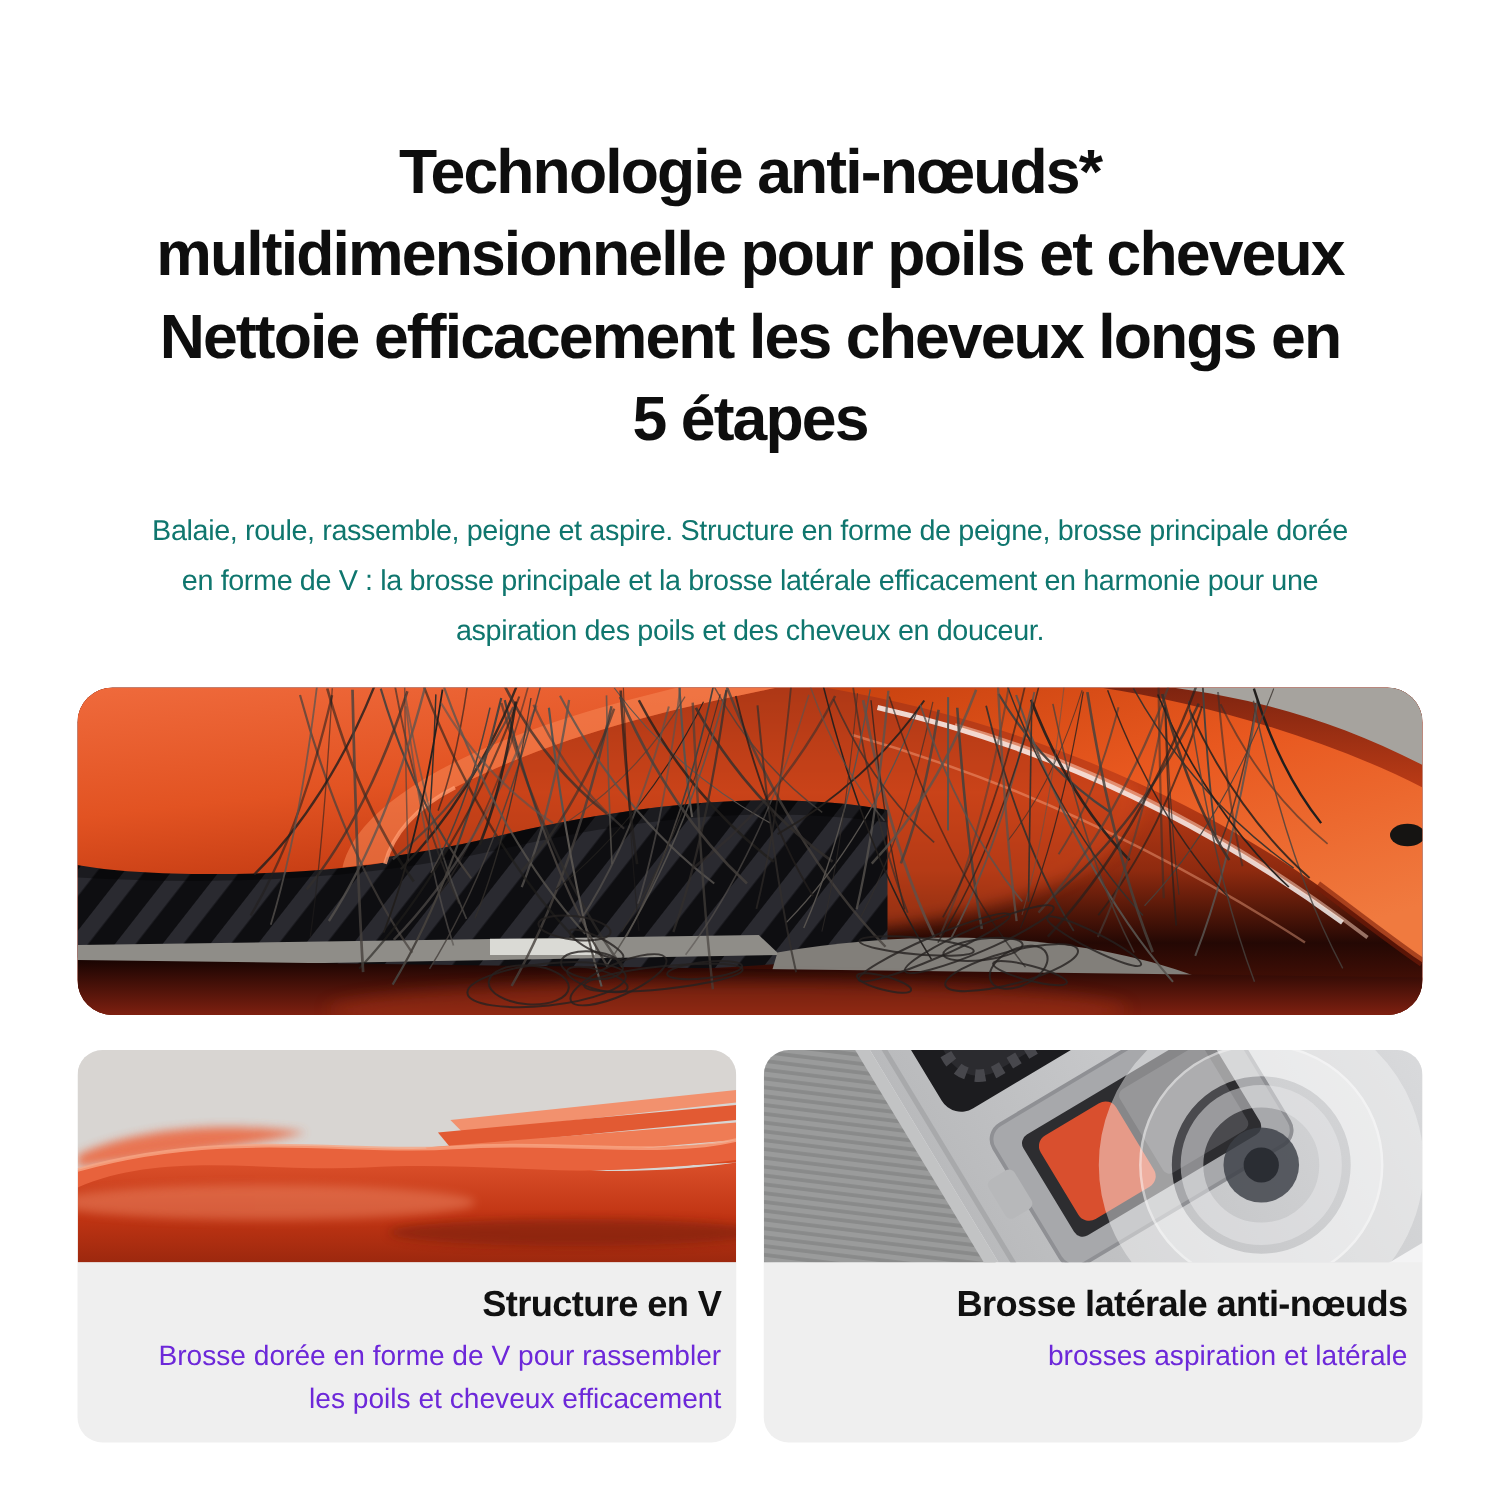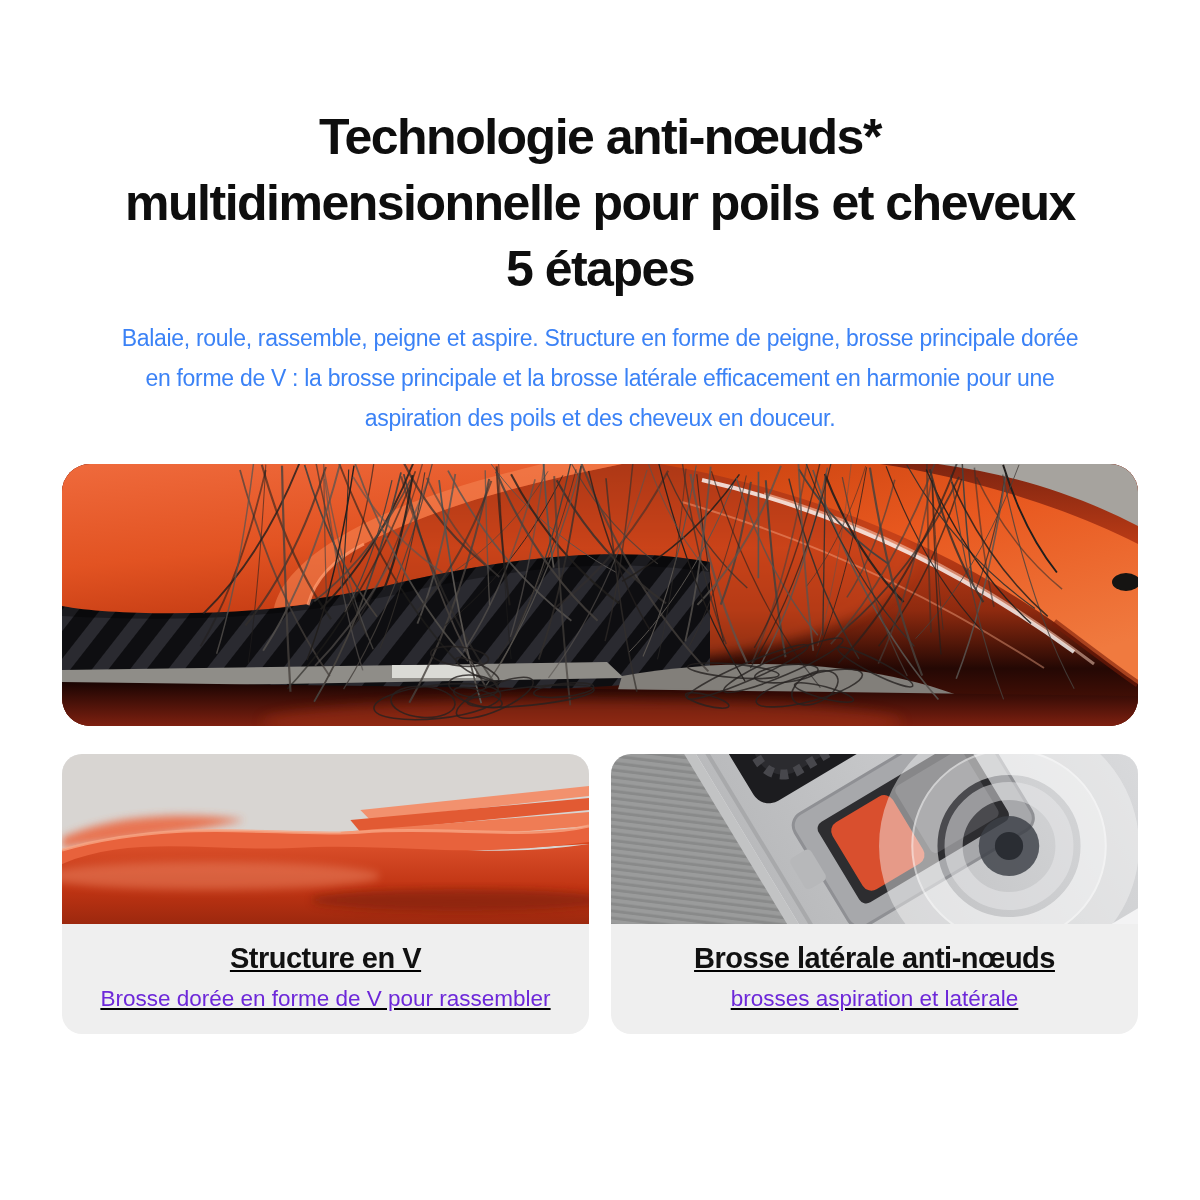--- a/index.html
+++ b/index.html
@@ -12,51 +12,52 @@
   .page { width:1200px; height:1200px; background:#ffffff; }
 
   .heading-block { padding-top:104px; text-align:center; }
   .title {
     font-size:50px; line-height:66px; font-weight:700;
     color:#0e0e0e; letter-spacing:-1.5px;
   }
   .title-line { display:block; }
 
   .subtitle {
-    margin-top:16px; text-align:center;
-    font-size:23px; line-height:40px; color:#3b82f6; letter-spacing:-0.3px;
+    margin-top:36px; text-align:center;
+    font-size:23px; line-height:40px; color:#0f766e; letter-spacing:-0.3px;
   }
   .subtitle-line { display:block; }
 
   .hero {
     width:1076px; height:262px; margin:26px auto 0;
     border-radius:28px; overflow:hidden; position:relative; background:#8c2410;
   }
   .hero svg, .card-img svg { display:block; width:100%; height:100%; }
 
   .cards { display:flex; gap:22px; padding:0 62px; margin-top:28px; }
   .card {
     flex:1; border-radius:20px; overflow:hidden;
     background:#efefef; display:flex; flex-direction:column;
   }
   .card-img { height:170px; overflow:hidden; }
-  .card-caption { padding:16px 12px 18px; text-align:center;text-decoration:underline; }
+  .card-caption { padding:16px 12px 18px; text-align:right; }
   .card-title { font-size:29px; line-height:36px; font-weight:700; color:#111111; letter-spacing:-0.5px; }
   .card-body { margin-top:6px; font-size:22.5px; line-height:34px; color:#6d28d9; }
   .card-body-line { display:block; }
 </style>
 </head>
 <body>
 
 <div class="page">
 
   <div class="heading-block">
     <h1 class="title">
       <span class="title-line">Technologie anti-nœuds*</span>
       <span class="title-line">multidimensionnelle pour poils et cheveux</span>
+      <span class="title-line">Nettoie efficacement les cheveux longs en</span>
       <span class="title-line">5 étapes</span>
     </h1>
     <p class="subtitle">
       <span class="subtitle-line">Balaie, roule, rassemble, peigne et aspire. Structure en forme de peigne, brosse principale dorée</span>
       <span class="subtitle-line">en forme de V : la brosse principale et la brosse latérale efficacement en harmonie pour une</span>
       <span class="subtitle-line">aspiration des poils et des cheveux en douceur.</span>
     </p>
   </div>
 
   <figure class="hero">
@@ -298,20 +299,21 @@
           <path d="M0,96 C120,62 222,84 302,78 C382,72 472,86 530,72" fill="none" stroke="#f8a583" stroke-width="3" opacity="0.8"></path>
           <path d="M0,110 C70,80 152,98 232,94 C332,88 422,106 530,90 L530,170 L0,170 Z" fill="url(#lwave)"></path>
           <ellipse cx="150" cy="122" rx="170" ry="14" fill="#f59a78" opacity="0.4" filter="url(#cardsoft)"></ellipse>
           <ellipse cx="400" cy="146" rx="150" ry="11" fill="#6e1a08" opacity="0.5" filter="url(#cardsoft)"></ellipse>
         </svg>
       </div>
       <figcaption class="card-caption">
         <div class="card-title">Structure en V</div>
         <div class="card-body">
           <span class="card-body-line">Brosse dorée en forme de V pour rassembler</span>
+          <span class="card-body-line">les poils et cheveux efficacement</span>
         </div>
       </figcaption>
     </figure>
 
     <figure class="card">
       <div class="card-img">
         <svg viewBox="0 0 523 170" preserveAspectRatio="none">
           <defs>
             <pattern id="carp" width="7" height="7" patternUnits="userSpaceOnUse" patternTransform="rotate(-52)">
               <rect width="7" height="7" fill="#9a9b9b"></rect>

